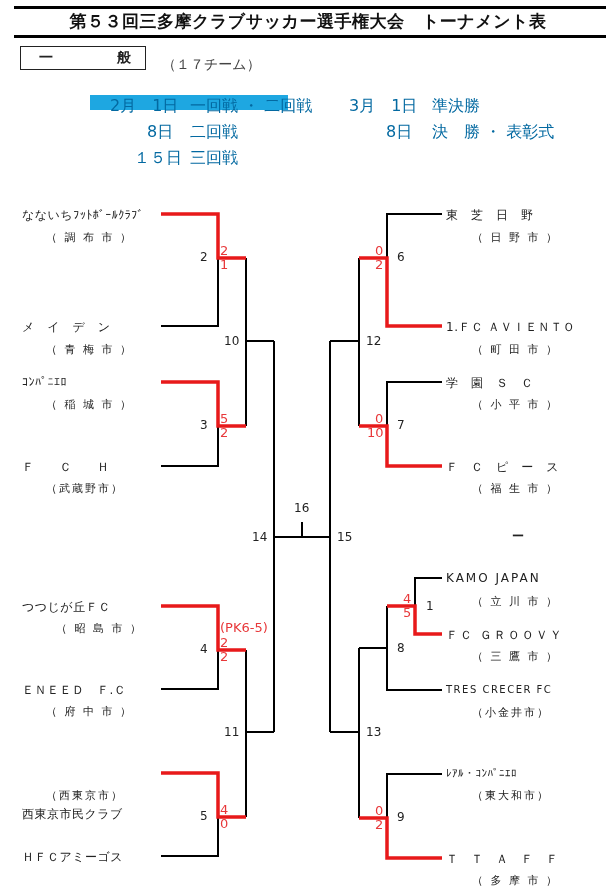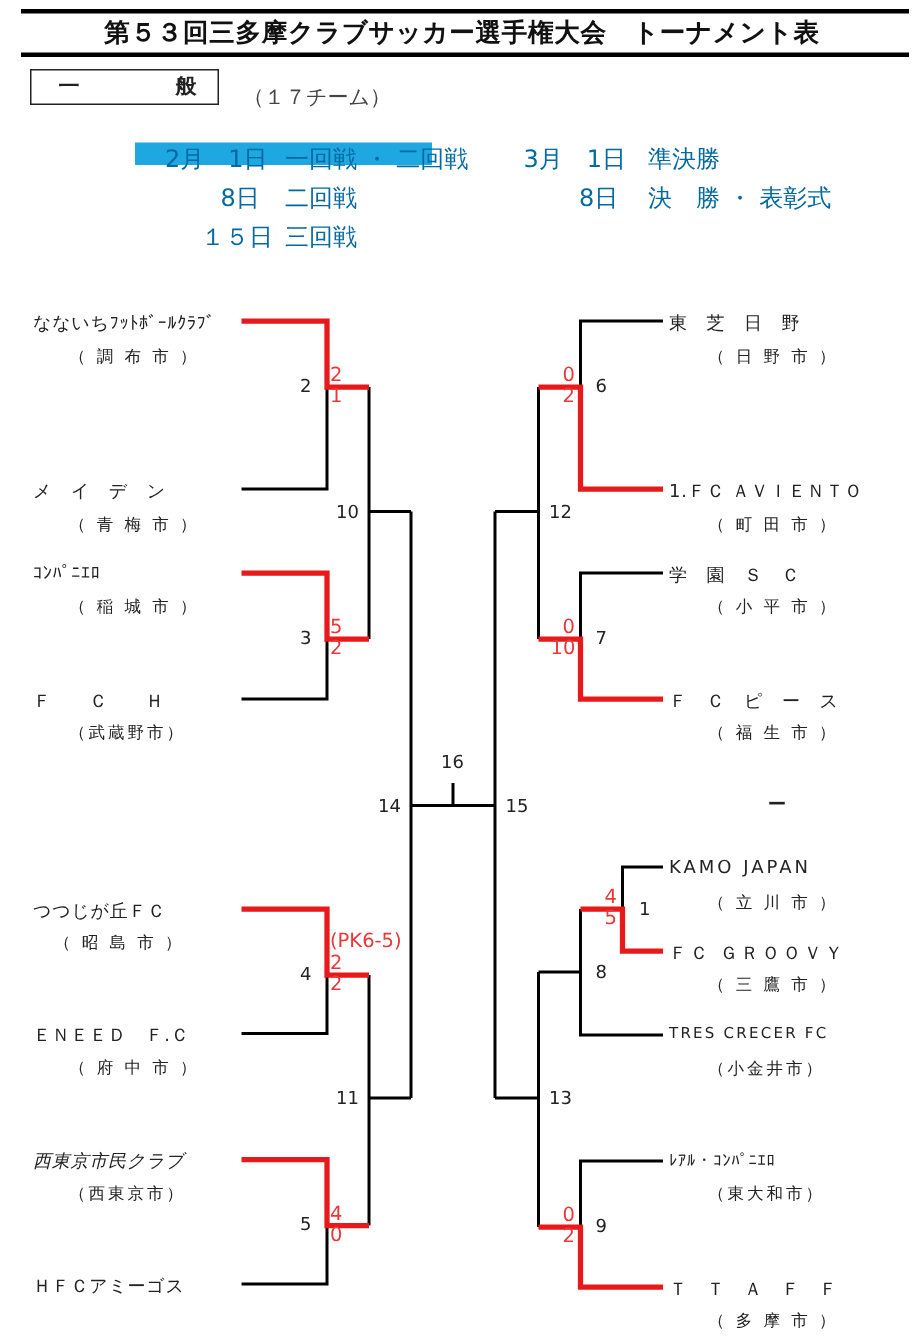--- a/index.html
+++ b/index.html
@@ -83,24 +83,24 @@
 
 <div class="abs team" style="left:22px;top:207px;">なないちﾌｯﾄﾎﾞｰﾙｸﾗﾌﾞ</div>
 <div class="abs city" style="left:46px;top:230px;">（ 調 布 市 ）</div>
 <div class="abs team" style="left:22px;top:319px;">メ　イ　デ　ン</div>
 <div class="abs city" style="left:46px;top:342px;">（ 青 梅 市 ）</div>
 <div class="abs team" style="left:22px;top:375px;">ｺﾝﾊﾟﾆｴﾛ</div>
 <div class="abs city" style="left:46px;top:397px;">（ 稲 城 市 ）</div>
 <div class="abs team" style="left:22px;top:459px;">Ｆ　　Ｃ　　Ｈ</div>
 <div class="abs city" style="left:46px;top:481px;">（武蔵野市）</div>
 <div class="abs team" style="left:22px;top:599px;">つつじが丘ＦＣ</div>
-<div class="abs city" style="left:36px;top:621px;">（ 昭 島 市 ）</div>
+<div class="abs city" style="left:56px;top:621px;">（ 昭 島 市 ）</div>
 <div class="abs team" style="left:22px;top:682px;">ＥＮＥＥＤ　Ｆ.Ｃ</div>
 <div class="abs city" style="left:46px;top:704px;">（ 府 中 市 ）</div>
-<div class="abs team" style="left:22px;top:766px;font-style:italic;">西東京市民クラブ</div>
+<div class="abs team" style="left:22px;top:806px;">西東京市民クラブ</div>
 <div class="abs city" style="left:46px;top:788px;">（西東京市）</div>
 <div class="abs team" style="left:22px;top:849px;">ＨＦＣアミーゴス</div>
 <div class="abs city" style="left:46px;top:896px;margin-left:44px;">（八王子市）</div>
 
 <div class="abs team" style="left:446px;top:207px;">東　芝　日　野</div>
 <div class="abs city" style="left:472px;top:230px;">（ 日 野 市 ）</div>
 <div class="abs team" style="left:446px;top:319px;">1.ＦＣ ＡＶＩＥＮＴＯ</div>
 <div class="abs city" style="left:472px;top:342px;">（ 町 田 市 ）</div>
 <div class="abs team" style="left:446px;top:375px;">学　園　Ｓ　Ｃ</div>
 <div class="abs city" style="left:472px;top:397px;">（ 小 平 市 ）</div>

